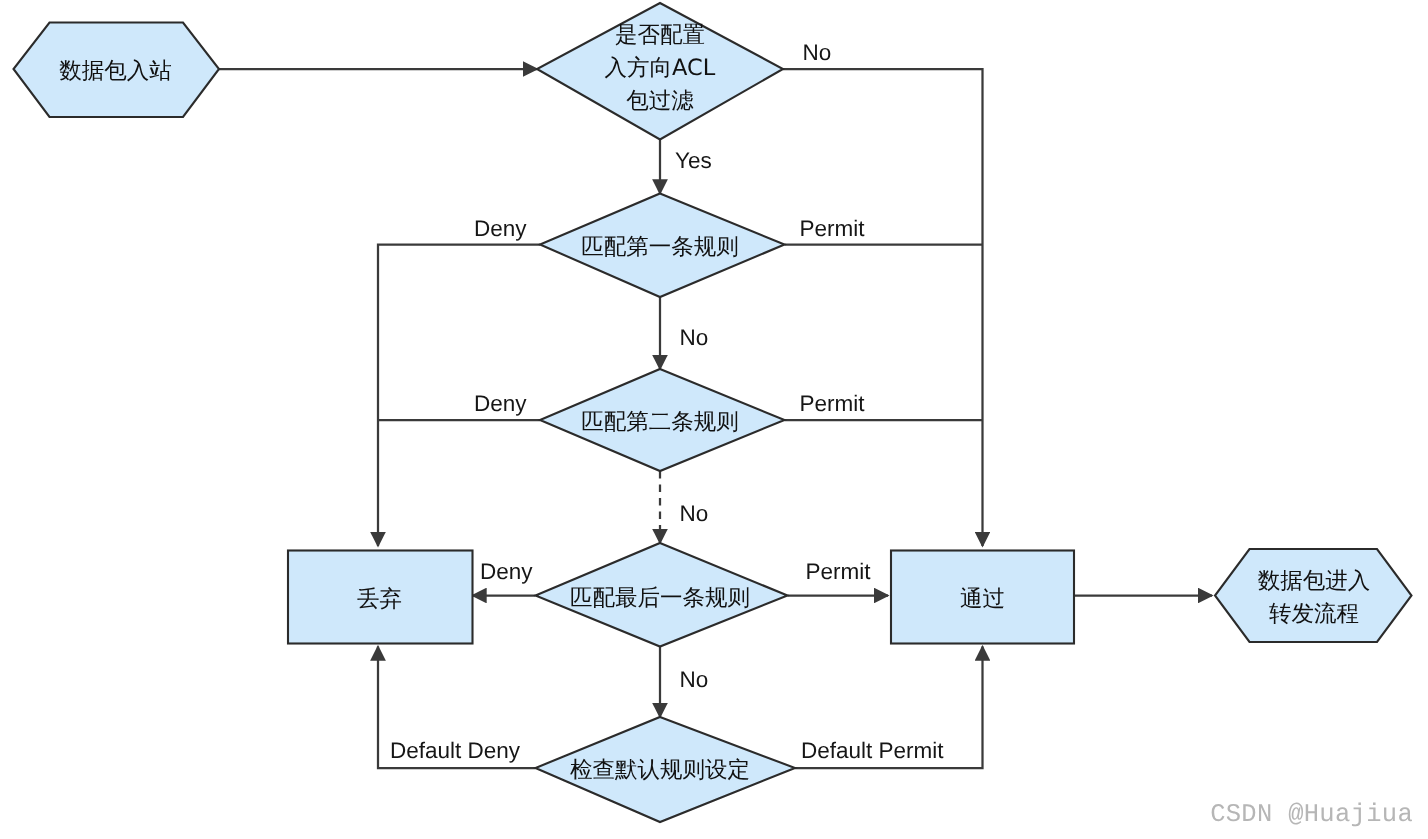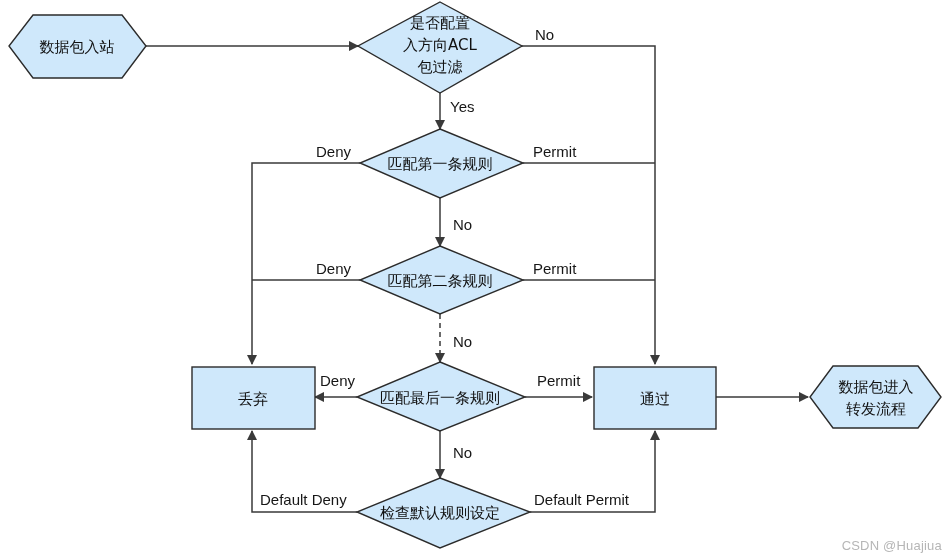--- a/index.html
+++ b/index.html
@@ -46,22 +46,22 @@
   }
   .edge-label {
     font-family: "Liberation Sans", "DejaVu Sans", sans-serif;
     font-size: 15px;
     fill: #161616;
   }
   .watermark {
     position: absolute;
     right: 10px;
     bottom: 6px;
-    font-family: Liberation Sans, sans-serif;
-    font-size: 13px;
+    font-family: Liberation Mono, monospace;
+    font-size: 17px;
     color: #b6b6b6;
     letter-spacing: 0.2px;
   }
 </style>
 </head>
 <body>
 
 <div id="canvas">
 
   <svg id="flow-svg" width="952" height="559" viewBox="0 0 952 559">

